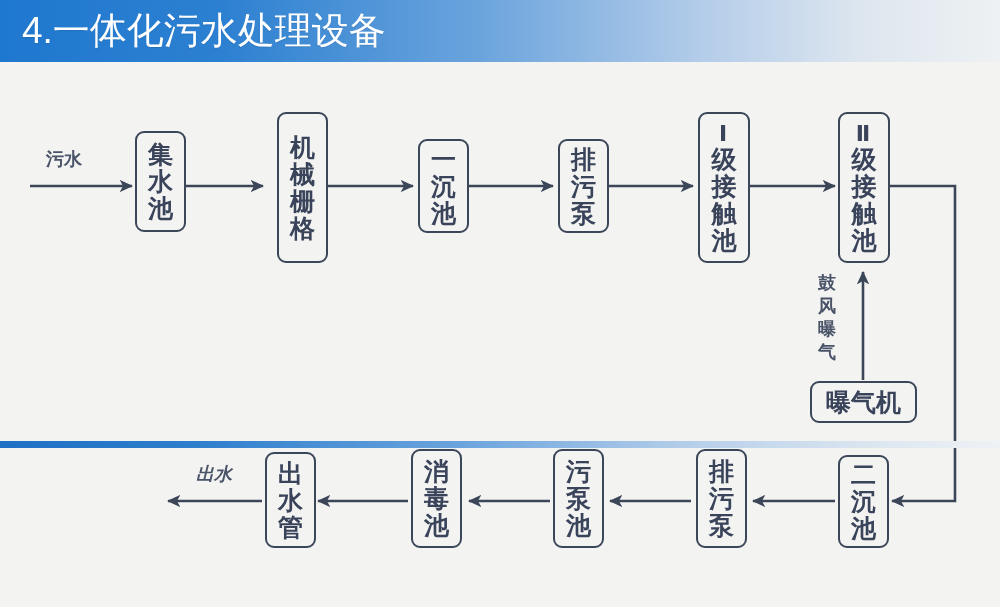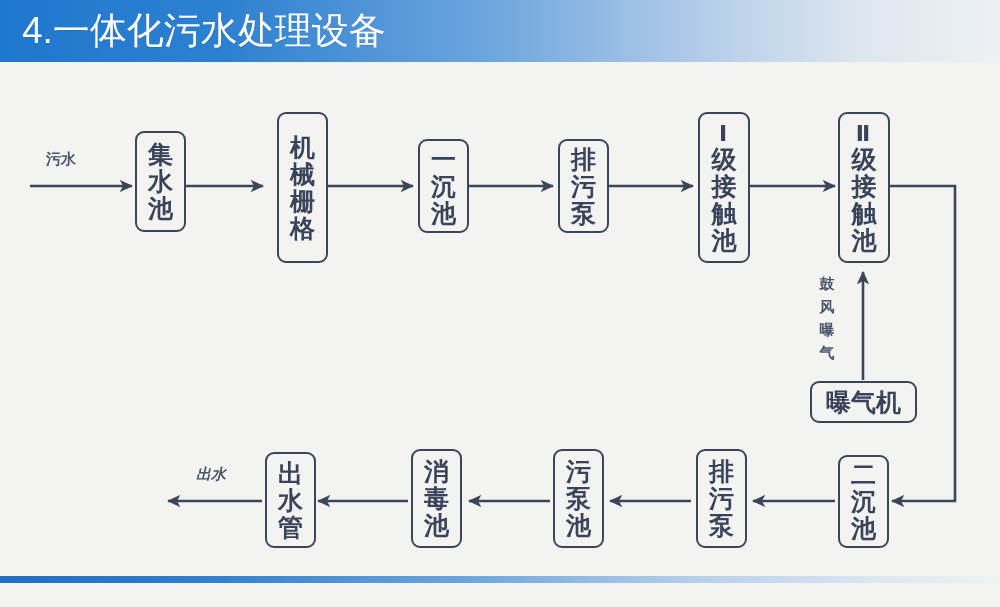--- a/index.html
+++ b/index.html
@@ -9,21 +9,21 @@
   body {
     width: 1000px;
     height: 607px;
     background: #f3f3f2;
     font-family: "Liberation Sans", "DejaVu Sans", sans-serif;
     overflow: hidden;
   }
   #stage {
     position: relative;
     width: 1000px;
-    height: 583px;
+    height: 448px;
     background: #f3f3f2;
   }
 
   
   .header-bar {
     position: absolute;
     left: 0;
     top: 0;
     width: 1000px;
     height: 62px;
@@ -94,21 +94,21 @@
     font-size: 22px;
     line-height: 25px;
     font-weight: 700;
     color: #39435a;
     letter-spacing: 2px;
   }
 
   
   .flow-label {
     position: absolute;
-    font-size: 15px;
+    font-size: 18px;
     line-height: 22px;
     font-weight: 700;
     color: #4a5468;
     white-space: nowrap;
   }
   .flow-label.vertical {
     white-space: pre-line;
     line-height: 23px;
     text-align: center;
   }

